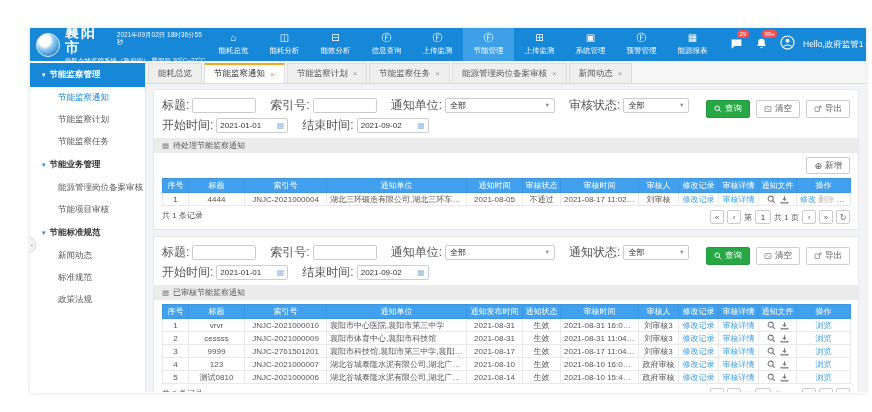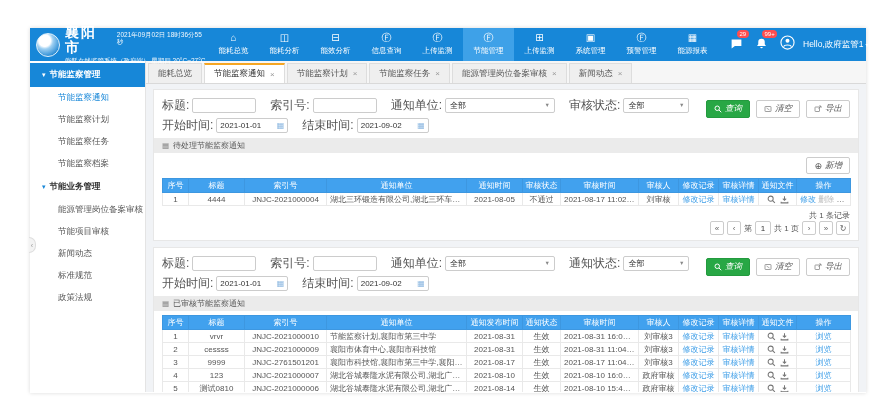--- a/index.html
+++ b/index.html
@@ -51,42 +51,42 @@
   .flabel { font-size:12px; color:#555; margin-right:3px; white-space:nowrap; }
   .tinput { width:64px; height:15px; border:1px solid #ccc; border-radius:2px; font-size:8px; padding:0 3px; color:#333; background:#fff; }
   .sel { width:110px; height:15px; border:1px solid #ccc; border-radius:2px; font-size:8px; color:#333; display:flex; align-items:center; padding:0 4px; cursor:pointer; background:#fff; }
   .sel.narrow { width:66px; }
   .sel .sv { flex:1; }
   .sel .sc { font-size:5.5px; color:#888; }
   .dinput { width:72px; height:15px; border:1px solid #ccc; border-radius:2px; font-size:8px; padding:0 3px; color:#333; display:flex; align-items:center; cursor:pointer; background:#fff; }
   .dinput .dv { flex:1; }
   .cal { color:#8ab6e0; font-size:8px; }
   .fbtns { position:absolute; right:8px; top:10px; display:flex; align-items:center; }
-  .btn { height:18px; display:flex; align-items:center; font-size:8.5px; padding:0 7px; border-radius:2px; cursor:pointer; margin-left:6px; white-space:nowrap;font-style:italic; }
+  .btn { height:18px; display:flex; align-items:center; font-size:8.5px; padding:0 7px; border-radius:2px; cursor:pointer; margin-left:6px; white-space:nowrap; }
   .btn svg { margin-right:3px; }
   .btn.green { background:#28a745; border:1px solid #239a3e; color:#fff; }
   .btn.plain { background:#fff; border:1px solid #ccc; color:#555; }
 
   .sect { height:15px; background:#ebebeb; display:flex; align-items:center; padding-left:8px; font-size:8px; color:#555; }
   .sect .si { color:#888; font-size:7.5px; margin-right:4px; }
   .toolbar { display:flex; justify-content:flex-end; padding:4px 8px 2px 8px; }
   .btn.add { margin-left:0; height:17px; }
   .btn.add .plus { color:#555; font-size:9px; margin-right:3px; }
 
   .twrap { padding:2px 8px 0 8px; }
   table { width:100%; border-collapse:collapse; table-layout:fixed; font-size:8px; }
   th { background:#41a1ee; color:#fff; font-weight:normal; height:14px; border:1px solid #3d97e0; padding:0 2px; white-space:nowrap; overflow:hidden; }
   td { height:13px; border:1px solid #e9e9e9; color:#555; text-align:center; padding:0 3px; white-space:nowrap; overflow:hidden; text-overflow:ellipsis; }
   td.lft { text-align:left; }
   a.lnk { color:#42a0e8; text-decoration:none; cursor:pointer; }
   a.lnk.dis { color:#bbb; }
   .fileic { display:inline-flex; align-items:center; gap:4px; vertical-align:middle; }
   .fileic svg { cursor:pointer; }
 
-  .pfoot { display:flex; align-items:flex-end; padding:4px 8px 5px 8px; font-size:8px; color:#555;flex-direction:column; }
+  .pfoot { display:flex; align-items:flex-start; padding:4px 8px 5px 8px; font-size:8px; color:#555; }
   .pager { margin-left:auto; display:flex; align-items:center; gap:3px; }
   .pbtn { width:14px; height:14px; border:1px solid #ccc; border-radius:2px; background:#fff; color:#666; font-size:8px; display:flex; align-items:center; justify-content:center; cursor:pointer; }
   .ptxt { font-size:8px; color:#555; }
   .pbox { width:16px; height:14px; border:1px solid #ccc; border-radius:2px; display:flex; align-items:center; justify-content:center; font-size:8px; color:#333; }
 </style>
 </head>
 <body>
 
 <div class="app">
 
@@ -185,35 +185,36 @@
       </div>
       <div class="sb-i active">
           <span>节能监察通知</span>
         </div>
       <div class="sb-i">
           <span>节能监察计划</span>
         </div>
       <div class="sb-i">
           <span>节能监察任务</span>
         </div>
-      <div class="sb-i">
-          <span>节能监察档案</span>
-        </div>
 
       <div class="sb-g">
         <span class="chev">▾</span>
         <span>节能业务管理</span>
       </div>
       <div class="sb-i">
           <span>能源管理岗位备案审核</span>
         </div>
       <div class="sb-i">
           <span>节能项目审核</span>
         </div>
 
+      <div class="sb-g">
+        <span class="chev">▾</span>
+        <span>节能标准规范</span>
+      </div>
       <div class="sb-i">
           <span>新闻动态</span>
         </div>
       <div class="sb-i">
           <span>标准规范</span>
         </div>
       <div class="sb-i">
           <span>政策法规</span>
         </div>
 
@@ -512,21 +513,21 @@
                     <th>审核详情</th>
                     <th>通知文件</th>
                     <th>操作</th>
               </tr>
                 </thead>
               <tbody>
                 <tr>
                   <td>1</td>
                     <td>vrvr</td>
                     <td>JNJC-2021000010</td>
-                    <td class="lft">节能监察计划,襄阳市第三中学</td>
+                    <td class="lft">襄阳市中心医院,襄阳市第三中学</td>
                     <td>2021-08-31</td>
                     <td>生效</td>
                     <td>2021-08-31 16:06:01</td>
                     <td>刘审核3</td>
                   <td><a class="lnk">修改记录</a></td>
                   <td><a class="lnk">审核详情</a></td>
                   <td><span class="fileic">
                         <svg width="9" height="9" viewBox="0 0 16 16">
                           <circle cx="6.5" cy="6.5" r="4.5" fill="none" stroke="#777" stroke-width="1.8"></circle>
                           <line x1="10" y1="10" x2="14" y2="14" stroke="#777" stroke-width="1.8"></line>

